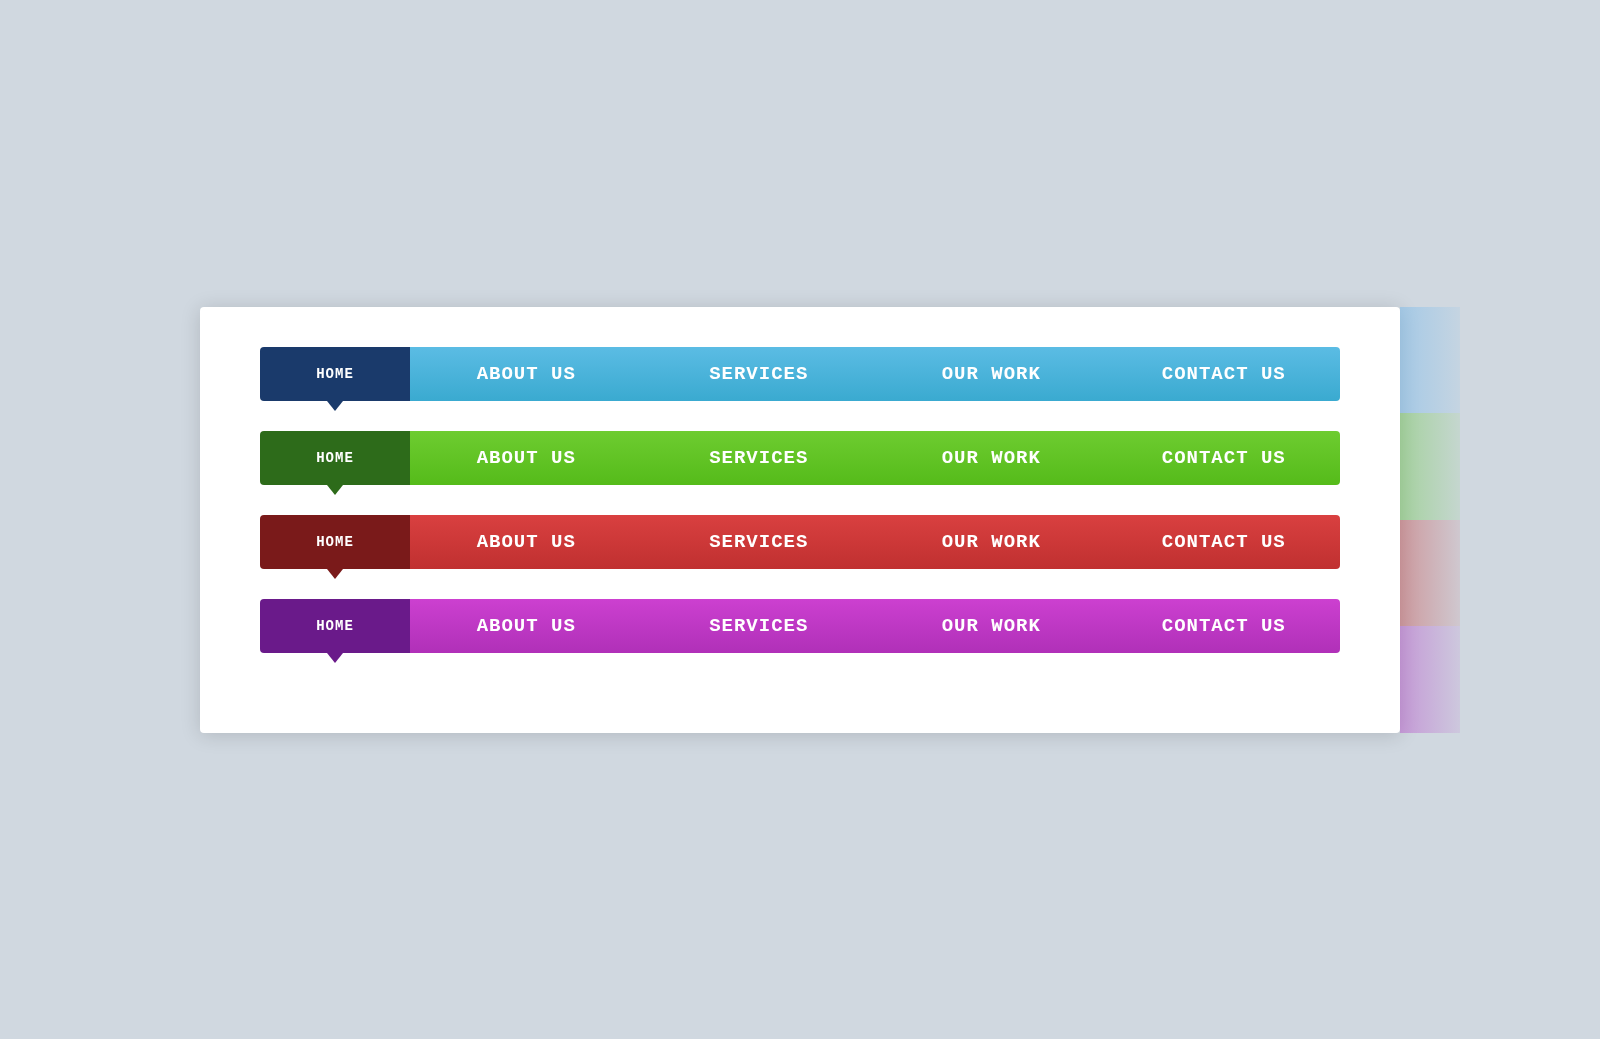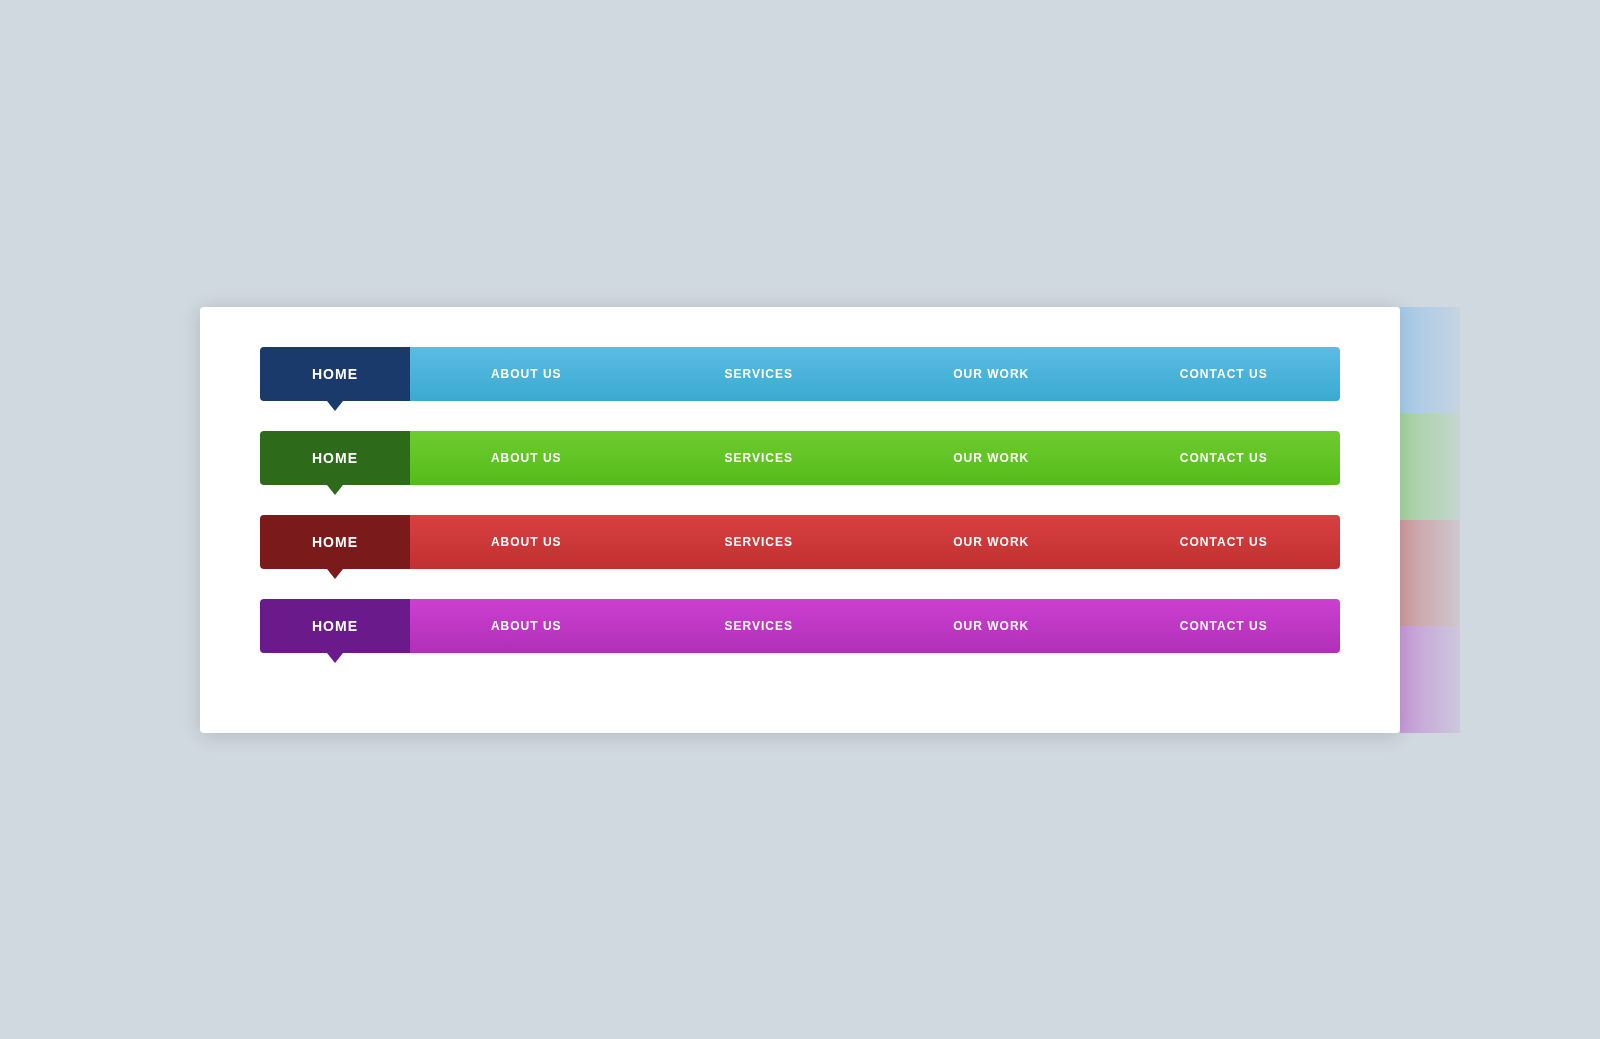--- a/index.html
+++ b/index.html
@@ -47,20 +47,21 @@
     }
 
     .main-panel {
       background: white;
       border-radius: 4px;
       box-shadow: 0 2px 20px rgba(0,0,0,0.15);
       padding: 40px 60px 80px 60px;
       display: flex;
       flex-direction: column;
       gap: 30px;
+      font-family: Liberation Mono, monospace;
     }
 
     
     .navbar {
       display: flex;
       align-items: center;
       border-radius: 4px;
       overflow: visible;
       height: 54px;
       position: relative;
@@ -98,21 +99,21 @@
       border-radius: 0 4px 4px 0;
     }
 
     .nav-item {
       flex: 1;
       display: flex;
       align-items: center;
       justify-content: center;
       height: 100%;
       cursor: pointer;
-      font-size: 12px;
+      font-size: 19px;
       font-weight: bold;
       letter-spacing: 1px;
       color: white;
       text-transform: uppercase;
     }
 
     
     .navbar-blue .nav-home {
       background: #1a3a6b;
       border-radius: 4px 0 0 4px;

